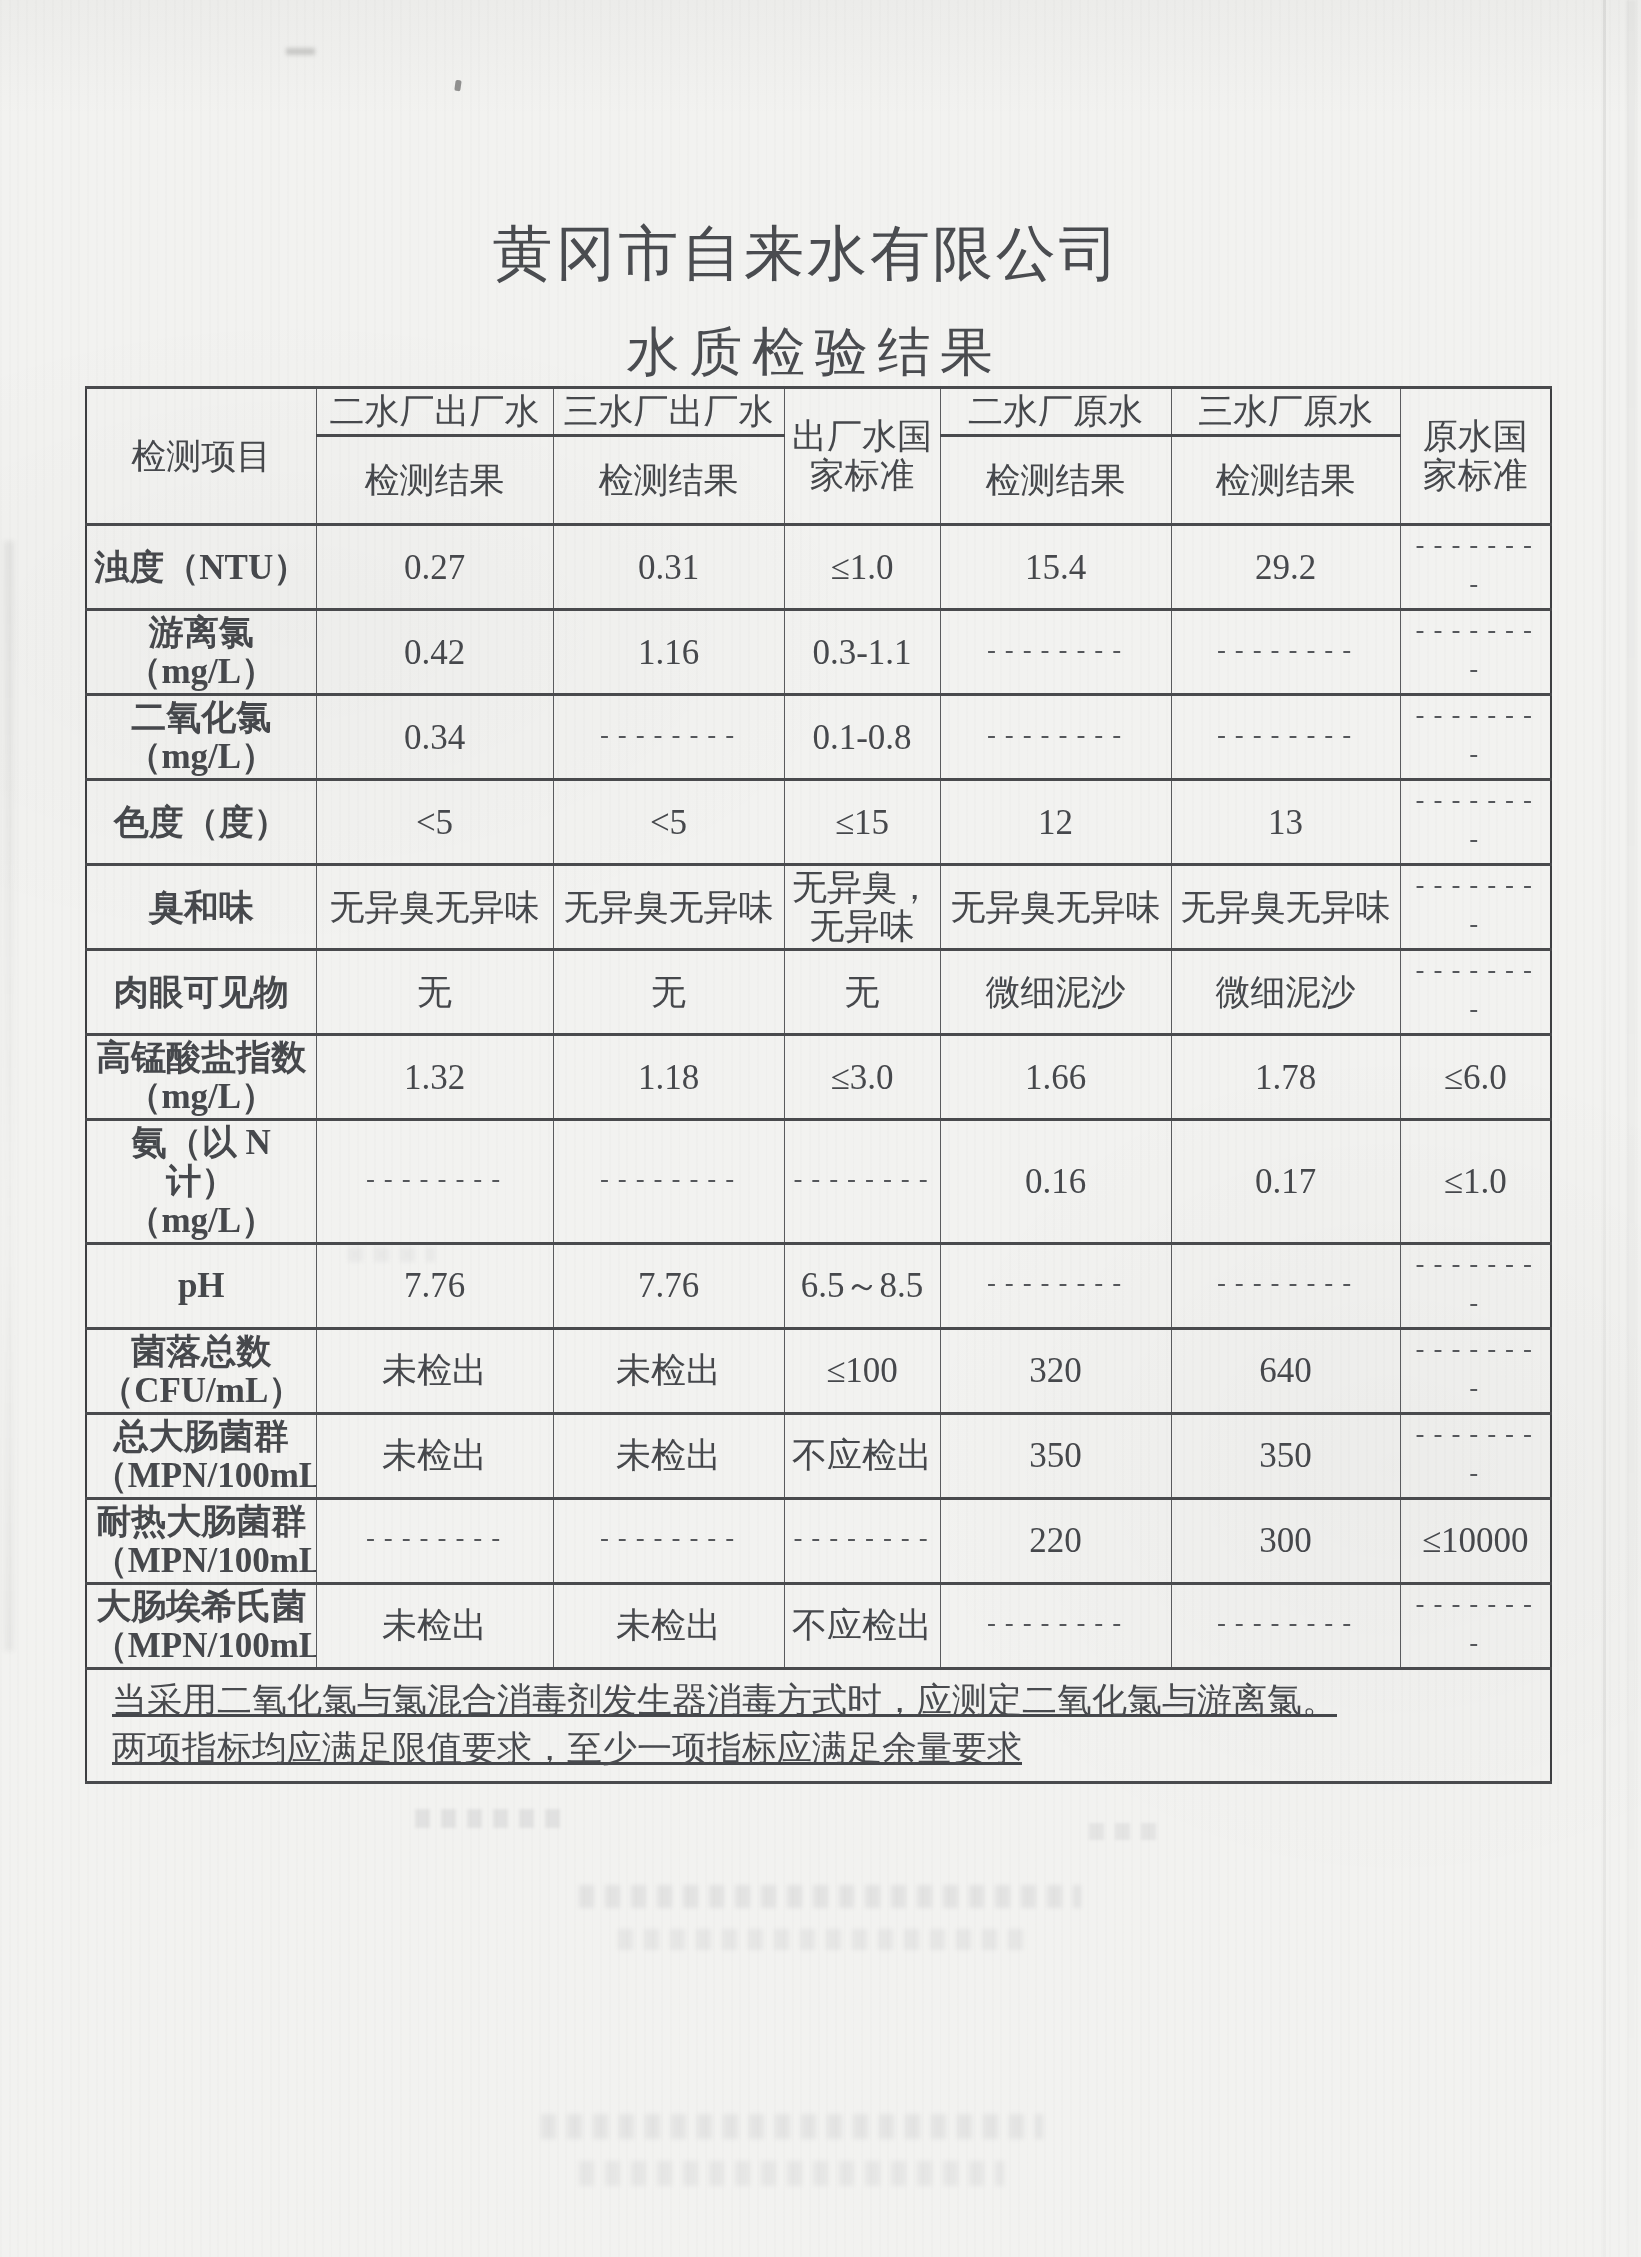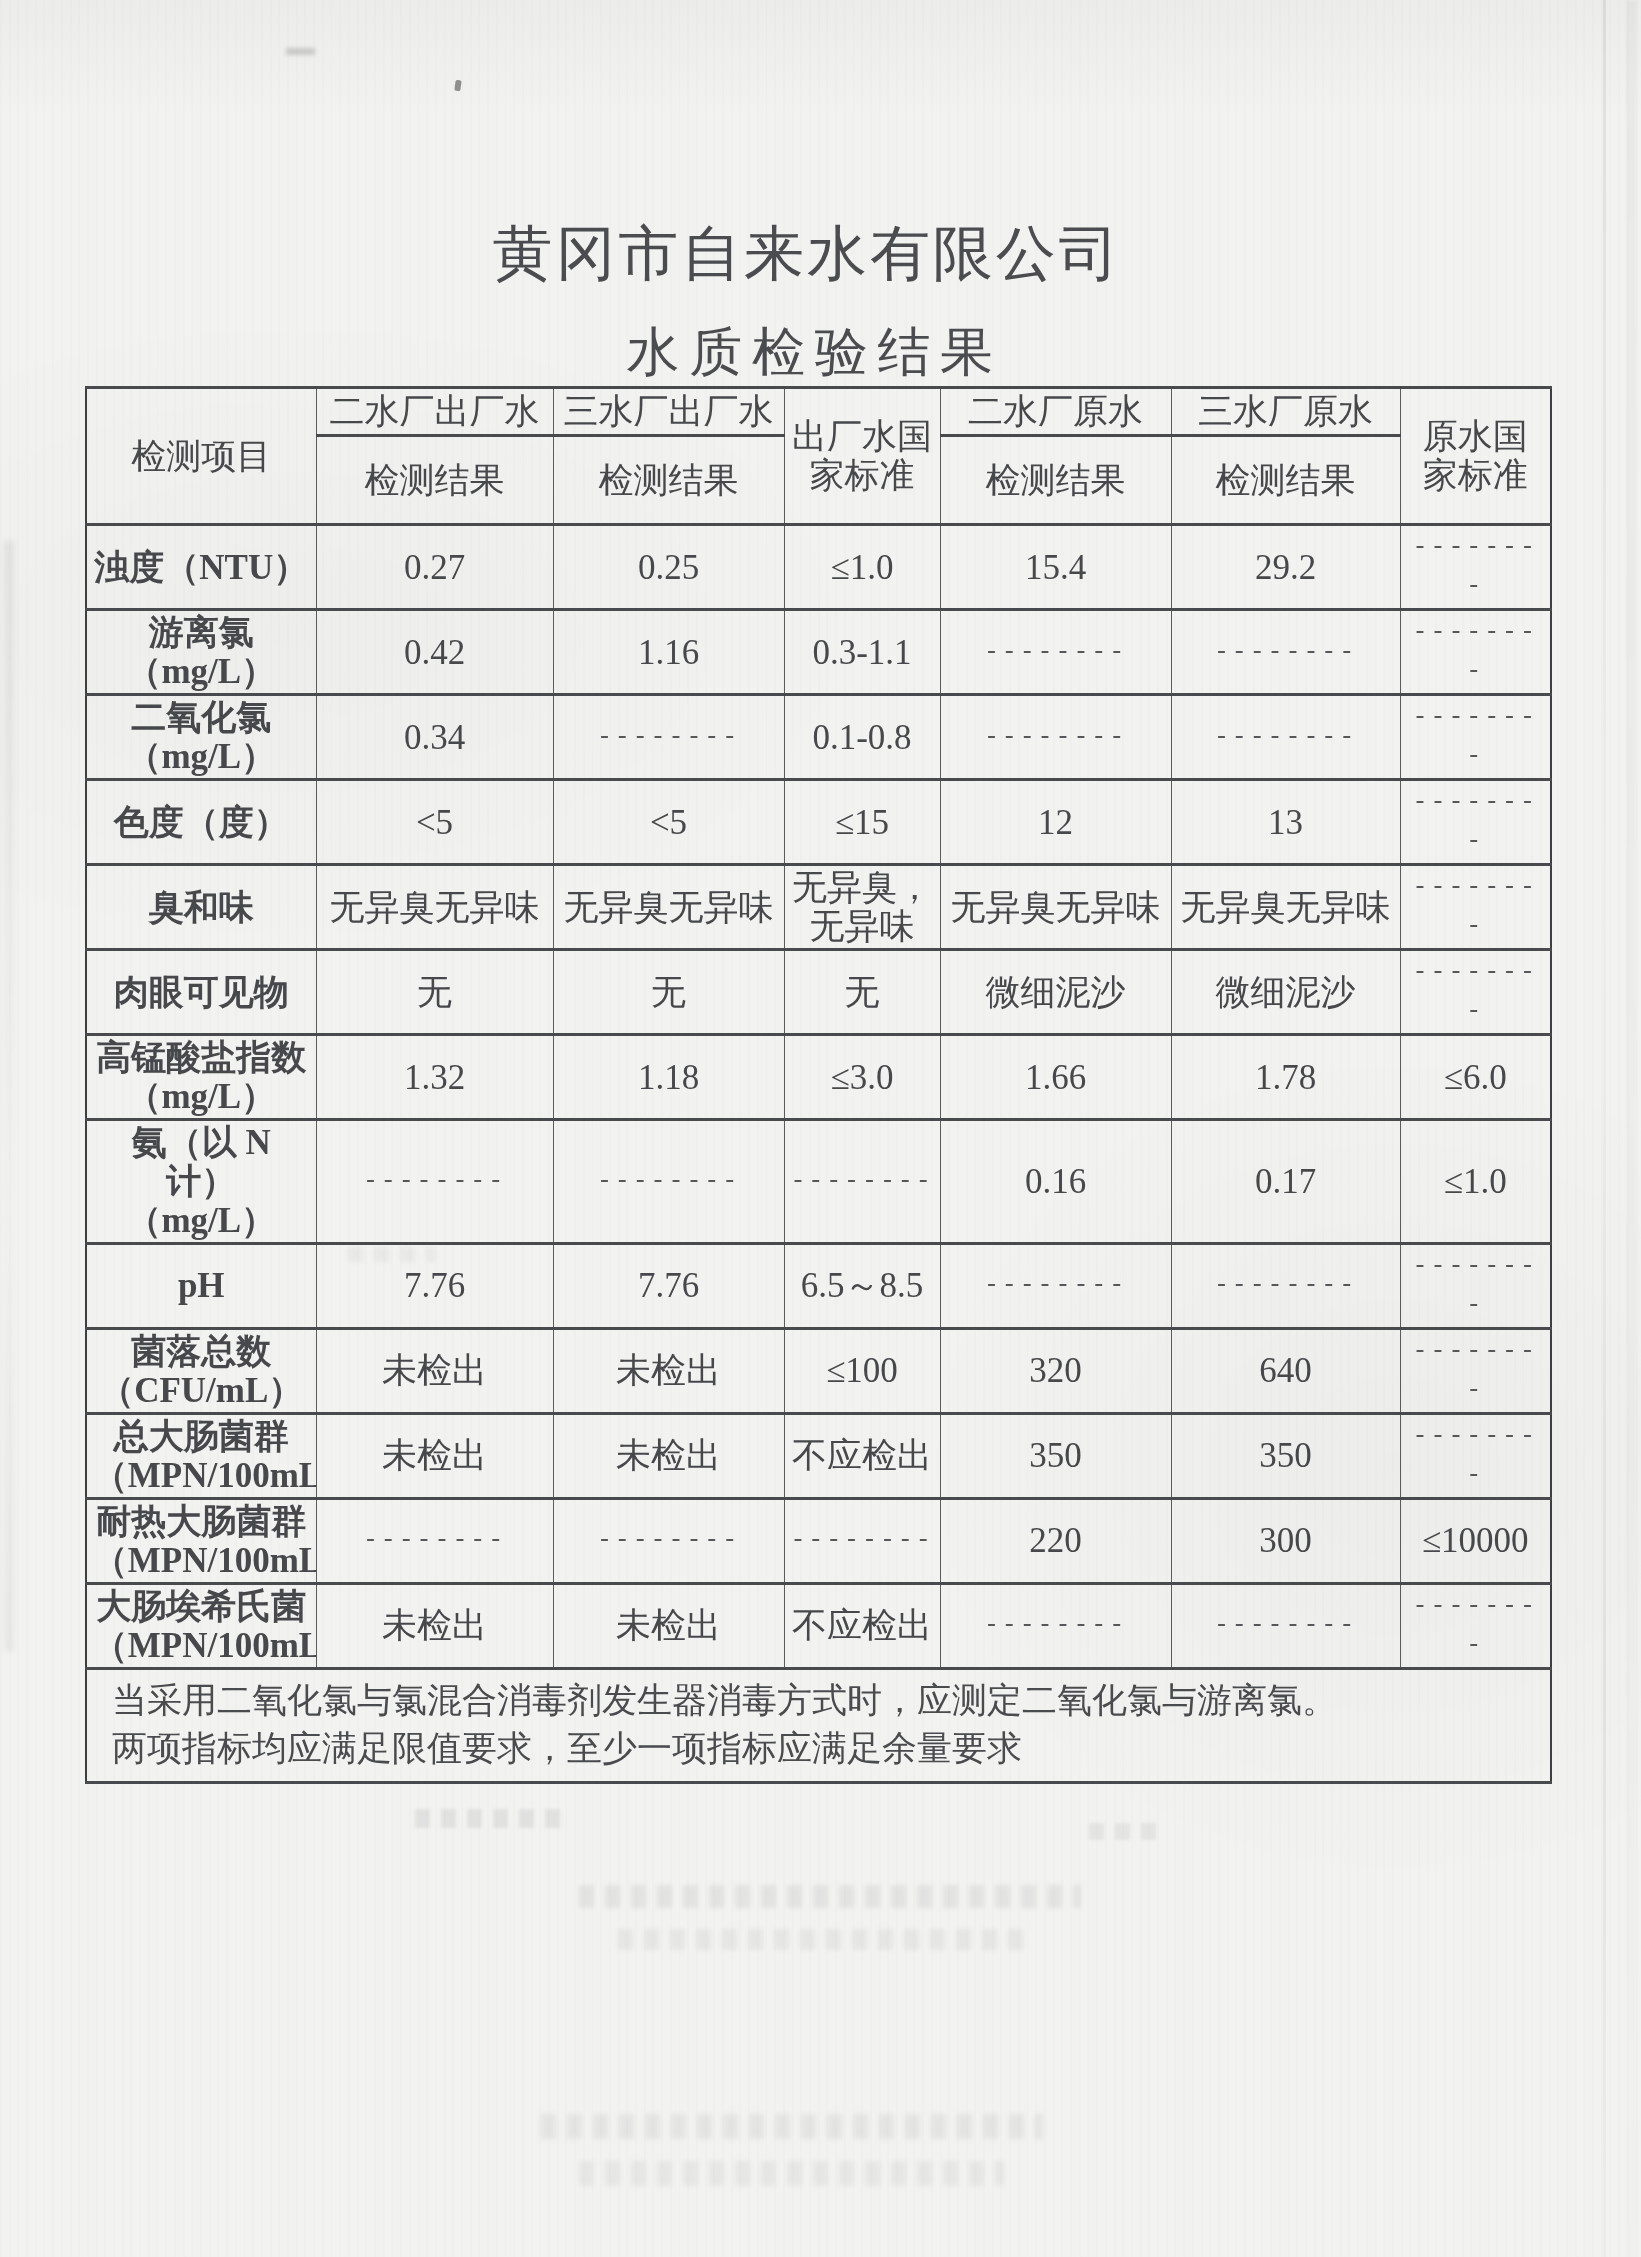--- a/index.html
+++ b/index.html
@@ -42,21 +42,21 @@
     font-size:35px;line-height:39px;
     color:#46484c;
     white-space:pre-line;
     padding:1.9px 5.8px;
     overflow:hidden;
   }
   table{border:2.9px solid #3e3f42;}
   tr.hdr-top{height:48px;}
   tr.hdr-bot{height:89px;}
   tr.data-row{height:85px;}
-  tr.note-row{height:114px;}
+  tr.note-row{height:114px;text-decoration:underline;}
   td.item-cell{font-size:35px;line-height:39px;font-weight:bold;}
   td.dash{
     font-family:"Liberation Mono","DejaVu Sans Mono",monospace;
     font-size:25px;letter-spacing:2.9px;color:#55575b;line-height:39px;
   }
   td.note-cell{
     text-align:left;padding:5.8px 9.7px 5.8px 25px;
     font-size:35px;line-height:48px;color:#494b4f;
     white-space:pre-line;
   }
@@ -116,21 +116,21 @@
           <td>检测结果</td>
           <td>检测结果</td>
           <td>检测结果</td>
           <td>检测结果</td>
         </tr>
       </tbody>
       <tbody id="rows-host">
   <tr class="data-row">
     <td class="item-cell">浊度（NTU）</td>
     <td>0.27</td>
-    <td>0.25</td>
+    <td>0.31</td>
     <td>≤1.0</td>
     <td>15.4</td>
     <td>29.2</td>
     <td class="dash">--------</td>
   </tr>
 
   <tr class="data-row">
     <td class="item-cell">游离氯（mg/L）</td>
     <td>0.42</td>
     <td>1.16</td>

